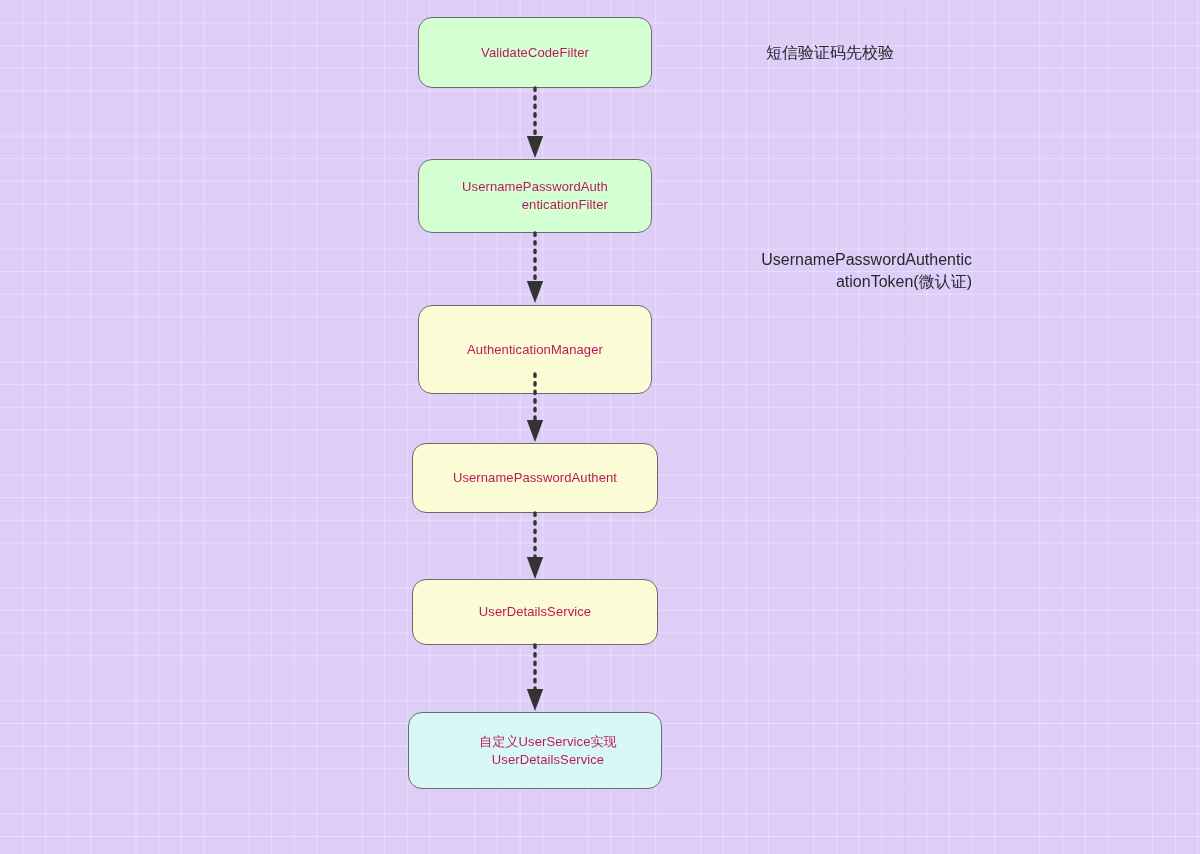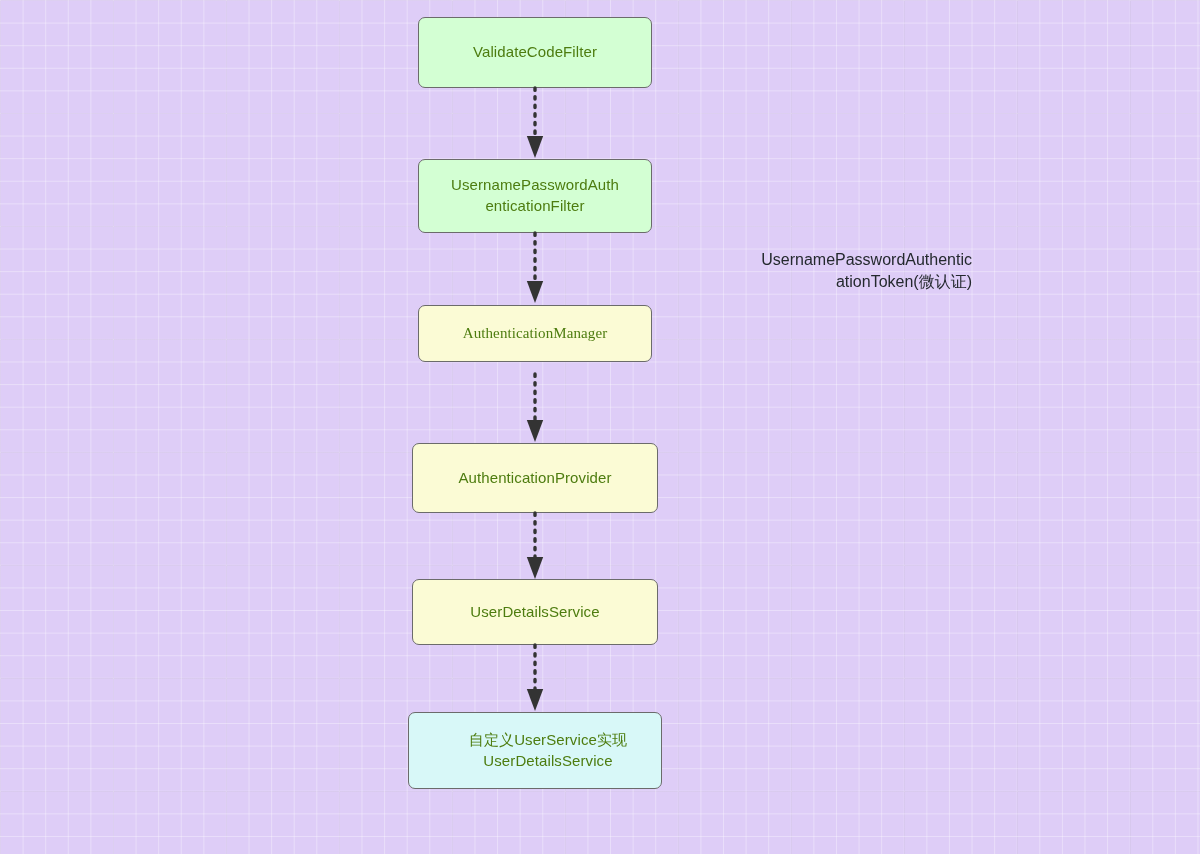--- a/index.html
+++ b/index.html
@@ -32,27 +32,27 @@
       113px 113px,
       113px 113px;
     background-position: 0 0, 0 0, 0 1px, 1px 0;
   }
 
   
   .node {
     position: absolute;
     box-sizing: border-box;
     border: 1.6px solid #6b6b6b;
-    border-radius: 7px;
+    border-radius: 14px;
     display: flex;
     align-items: center;
     justify-content: center;
     text-align: center;
-    color: #4d7c0f;
-    font-size: 15px;
+    color: #be185d;
+    font-size: 13px;
     line-height: 1.38;
     letter-spacing: 0.1px;
     padding: 4px 10px;
     box-shadow: 0 0 0 0 rgba(0,0,0,0);
   }
 
   .node-green { background: #d3ffd3; }
   .node-yellow { background: #fbfbd5; }
   .node-cyan  { background: #d8f8f8; }
 
@@ -87,45 +87,45 @@
     <span class="node-label">ValidateCodeFilter</span>
   </div>
 
   <div class="edge" style="left:522px; top:88px; height:72px;">
     <svg width="26" height="72" viewBox="0 0 26 72" xmlns="http://www.w3.org/2000/svg">
       <line x1="13" y1="0" x2="13" y2="50" stroke="#333333" stroke-width="3.4" stroke-dasharray="2.4 6.2" stroke-linecap="round"></line>
       <polygon points="13,70 4.8,48 21.2,48" fill="#333333"></polygon>
     </svg>
   </div>
 
-  <div class="node node-green" style="left:418px; top:159px; width:234px; height:74px;">
+  <div class="node node-green" style="left:418px; top:159px; width:234px; height:74px;text-align:right;">
     <span class="node-label">UsernamePasswordAuth
 enticationFilter</span>
   </div>
 
   <div class="edge" style="left:522px; top:233px; height:72px;">
     <svg width="26" height="72" viewBox="0 0 26 72" xmlns="http://www.w3.org/2000/svg">
       <line x1="13" y1="0" x2="13" y2="50" stroke="#333333" stroke-width="3.4" stroke-dasharray="2.4 6.2" stroke-linecap="round"></line>
       <polygon points="13,70 4.8,48 21.2,48" fill="#333333"></polygon>
     </svg>
   </div>
 
-  <div class="node node-yellow" style="left:418px; top:305px; width:234px; height:57px;font-family:Liberation Serif, serif;">
+  <div class="node node-yellow" style="left:418px; top:305px; width:234px; height:89px;">
     <span class="node-label">AuthenticationManager</span>
   </div>
 
   <div class="edge" style="left:522px; top:374px; height:70px;">
     <svg width="26" height="70" viewBox="0 0 26 70" xmlns="http://www.w3.org/2000/svg">
       <line x1="13" y1="0" x2="13" y2="48" stroke="#333333" stroke-width="3.4" stroke-dasharray="2.4 6.2" stroke-linecap="round"></line>
       <polygon points="13,68 4.8,46 21.2,46" fill="#333333"></polygon>
     </svg>
   </div>
 
   <div class="node node-yellow" style="left:412px; top:443px; width:246px; height:70px;">
-    <span class="node-label">AuthenticationProvider</span>
+    <span class="node-label">UsernamePasswordAuthent</span>
   </div>
 
   <div class="edge" style="left:522px; top:513px; height:68px;">
     <svg width="26" height="68" viewBox="0 0 26 68" xmlns="http://www.w3.org/2000/svg">
       <line x1="13" y1="0" x2="13" y2="46" stroke="#333333" stroke-width="3.4" stroke-dasharray="2.4 6.2" stroke-linecap="round"></line>
       <polygon points="13,66 4.8,44 21.2,44" fill="#333333"></polygon>
     </svg>
   </div>
 
   <div class="node node-yellow" style="left:412px; top:579px; width:246px; height:66px;">
@@ -137,18 +137,19 @@
       <line x1="13" y1="0" x2="13" y2="46" stroke="#333333" stroke-width="3.4" stroke-dasharray="2.4 6.2" stroke-linecap="round"></line>
       <polygon points="13,66 4.8,44 21.2,44" fill="#333333"></polygon>
     </svg>
   </div>
 
   <div class="node node-cyan" style="left:408px; top:712px; width:254px; height:77px;padding-left:36px;">
     <span class="node-label">自定义UserService实现
 UserDetailsService</span>
   </div>
 
+  <div class="annotation" style="left:700px; top:42px; width:260px;">短信验证码先校验</div>
 
   <div class="annotation" style="left:702px; top:249px; width:270px;text-align:right;">UsernamePasswordAuthentic
 ationToken(微认证)</div>
 
 
 </div>
 
 </body></html>

